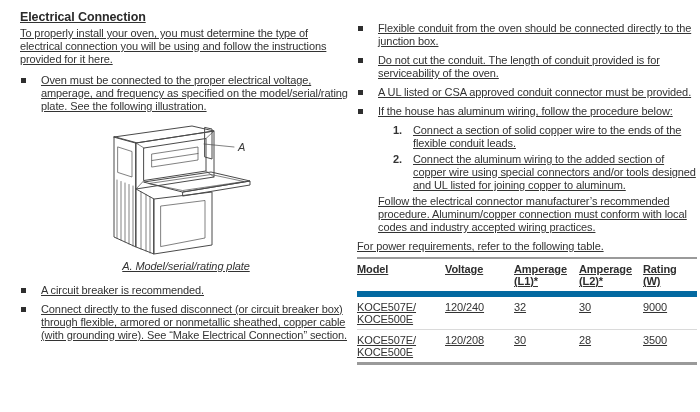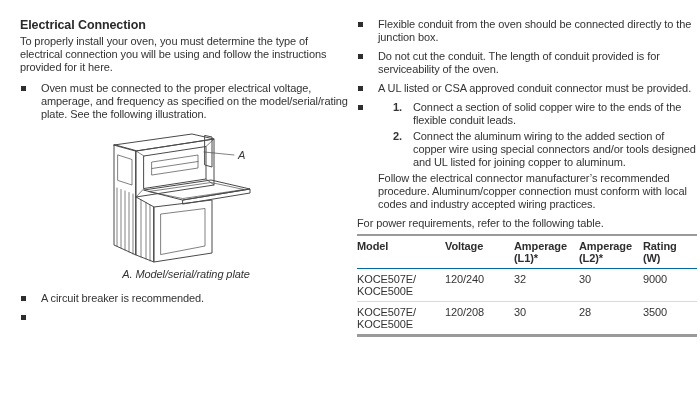--- a/index.html
+++ b/index.html
@@ -1,23 +1,23 @@
 <!DOCTYPE html>
 <html><head>
 <meta charset="utf-8">
 <style>
   html,body { margin:0; padding:0; background:#ffffff; }
   .page {
     position:relative; width:700px; height:412px; background:#ffffff;
     font-family:"Liberation Sans", sans-serif; color:#333333;
     font-size:11px; line-height:13px; letter-spacing:-0.1px; overflow:hidden;
   }
-  .col { position:absolute; top:8px; }
+  .col { position:absolute; top:0;text-decoration:underline; }
   .col-left  { left:20px;  width:332px; }
-  .col-right { left:357px; width:340px; }
+  .col-right { left:357px; width:340px;margin-top:12px; }
 
   .heading { font-size:12.5px; line-height:14px; font-weight:bold; margin:10px 0 3px; color:#2a2a2a; }
   p { margin:0; }
   .intro { margin-bottom:8px; }
 
   ul.bullets { list-style:none; margin:0; padding:0; }
   ul.bullets > li { position:relative; padding-left:21px; margin-bottom:6px; }
   .sq { position:absolute; left:1px; top:4px; width:5px; height:5px; background:#2e2e2e; }
 
   .figure { position:relative; height:136px; margin:2px 0 0 0; }
@@ -40,21 +40,21 @@
   }
   table.power col.c-model   { width:88px; }
   table.power col.c-voltage { width:69px; }
   table.power col.c-amp1    { width:65px; }
   table.power col.c-amp2    { width:64px; }
   table.power col.c-rating  { width:54px; }
   table.power th, table.power td {
     text-align:left; vertical-align:top; white-space:pre-line;
     font-size:11px; line-height:12px; padding:4px 2px 4px 0;
   }
-  table.power th { font-weight:bold; border-bottom:1px solid #0369a1; color:#2e2e2e; }
+  table.power th { font-weight:bold; border-bottom:6px solid #0369a1; color:#2e2e2e; }
   table.power tbody tr:first-child td { border-bottom:1px solid #dadada; }
 
   .footnote { margin-top:8px; padding-left:5px; text-indent:-5px; }
 
   .oven-lines { stroke:#4a4a4a; fill:none; stroke-width:1; stroke-linejoin:round; stroke-linecap:round; }
   .oven-lines .thin { stroke-width:0.7; }
   .callout-a { font-style:italic; font-size:11px; fill:#3a3a3a; stroke:none; font-family:"Liberation Sans", sans-serif; }
 </style>
 </head>
 <body>
@@ -116,40 +116,42 @@
     </div>
     <p class="figcaption">A. Model/serial/rating plate</p>
 
     <ul class="bullets">
       <li>
         <span class="sq"></span>
         <span>A circuit breaker is recommended.</span>
       </li>
       <li>
         <span class="sq"></span>
+        <span>Connect directly to the fused disconnect (or circuit breaker box) through flexible, armored or nonmetallic sheathed, copper cable (with grounding wire). See “Make Electrical Connection” section.</span>
       </li>
     </ul>
   </div>
 
   <div class="col col-right">
     <ul class="bullets r-bullets">
       <li>
         <span class="sq"></span>
         <span>Flexible conduit from the oven should be connected directly to the junction box.</span>
       </li>
       <li>
         <span class="sq"></span>
         <span>Do not cut the conduit. The length of conduit provided is for serviceability of the oven.</span>
       </li>
       <li>
         <span class="sq"></span>
         <span>A UL listed or CSA approved conduit connector must be provided.</span>
       </li>
       <li>
         <span class="sq"></span>
+        <span>If the house has aluminum wiring, follow the procedure below:</span>
       </li>
     </ul>
 
     <ol class="steps">
       <li>
         <span class="step-num">1.</span>
         <span>Connect a section of solid copper wire to the ends of the flexible conduit leads.</span>
       </li>
       <li>
         <span class="step-num">2.</span>

